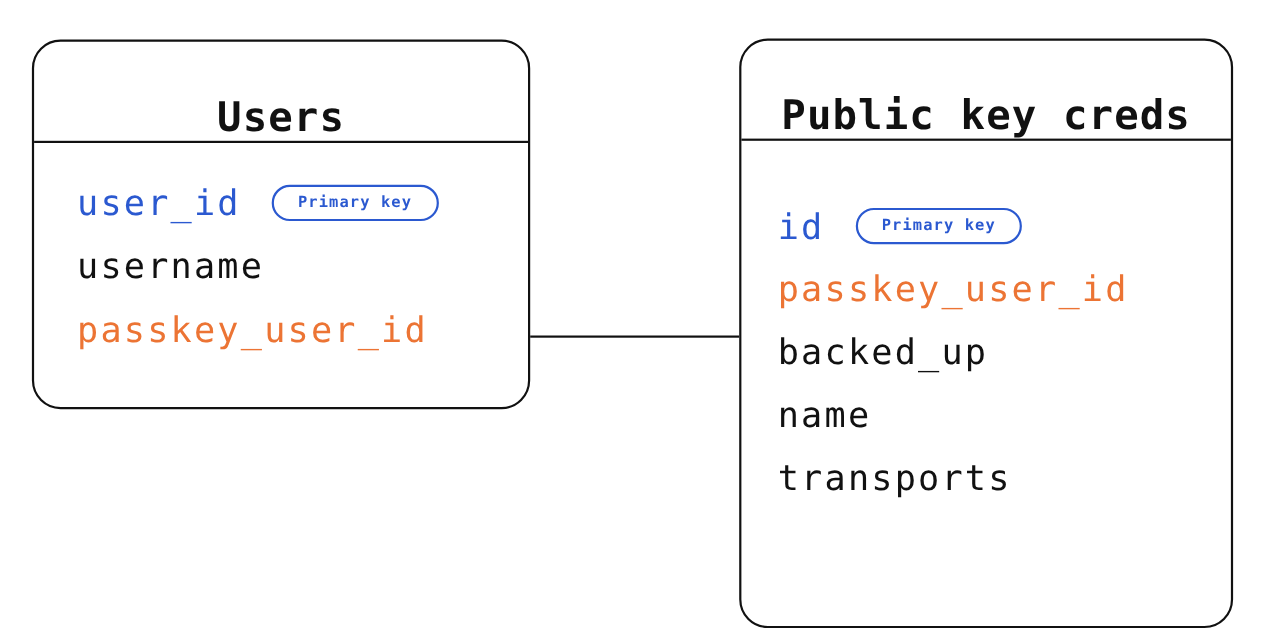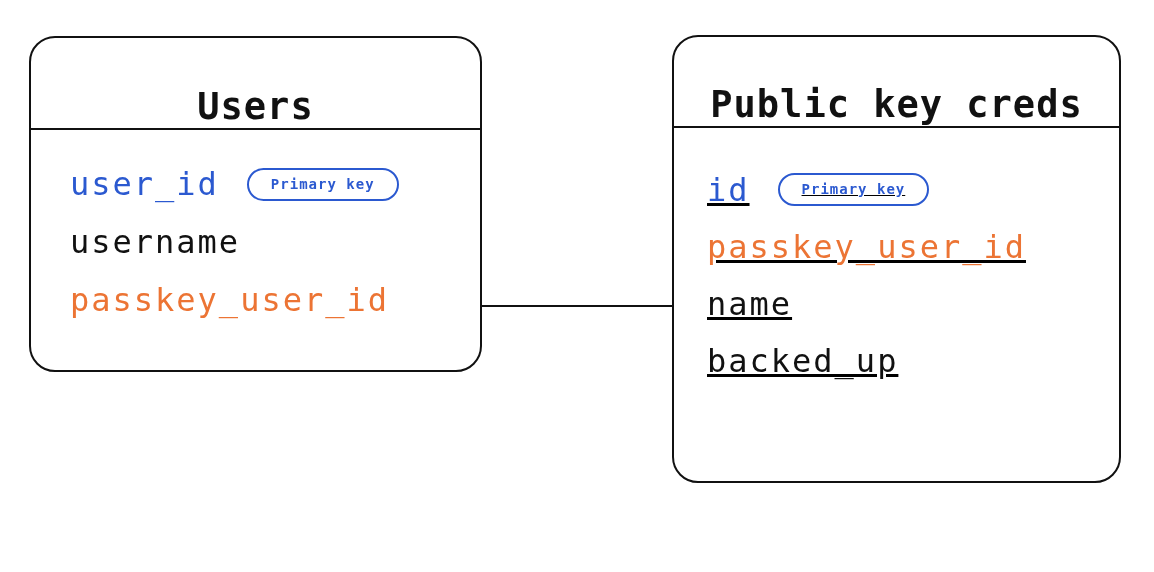--- a/index.html
+++ b/index.html
@@ -30,21 +30,21 @@
     display:flex;align-items:flex-end;justify-content:center;
     font-weight:bold;
     font-size:37px;
     color:var(--ink);
     letter-spacing:1px;
   }
   .card-users .table-header{height:92px;}
   .card-creds .table-header{height:91px;}
   .table-body{box-sizing:border-box;}
   .card-users .table-body{padding:25px 10px 0 39px;}
-  .card-creds .table-body{padding:33px 10px 0 33px;text-decoration:underline;}
+  .card-creds .table-body{padding:49px 10px 0 33px;}
   .field-row{
     display:flex;align-items:center;
     font-size:32px;
     letter-spacing:2px;
     color:var(--ink);
     white-space:nowrap;
   }
   .card-users .field-row{height:58px;}
   .card-creds .field-row{height:57px;}
   .field-blue{color:var(--blue);}
@@ -85,34 +85,37 @@
         <span>username</span>
       </div>
       <div class="field-row">
         <span class="field-orange">passkey_user_id</span>
       </div>
     </div>
   </div>
 
   <div class="connector"></div>
 
-  <div class="table-card card-creds" style="left:672px;top:35px;width:449px;height:448px;">
+  <div class="table-card card-creds" style="left:672px;top:35px;width:449px;height:536px;">
     <div class="table-header">
       <span>Public key creds</span>
     </div>
     <div class="table-body">
       <div class="field-row">
         <span class="field-blue">id</span>
         <span class="pk-badge">Primary key</span>
       </div>
       <div class="field-row">
         <span class="field-orange">passkey_user_id</span>
       </div>
       <div class="field-row">
+        <span>backed_up</span>
+      </div>
+      <div class="field-row">
         <span>name</span>
       </div>
       <div class="field-row">
-        <span>backed_up</span>
+        <span>transports</span>
       </div>
     </div>
   </div>
 
 </div>
 
 </body></html>

